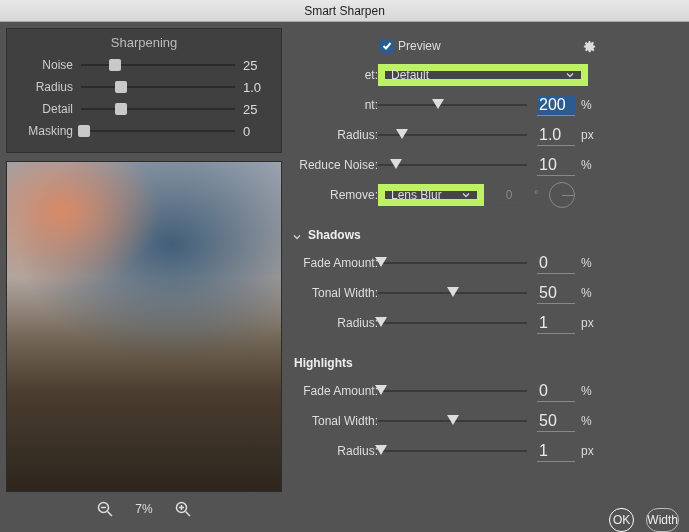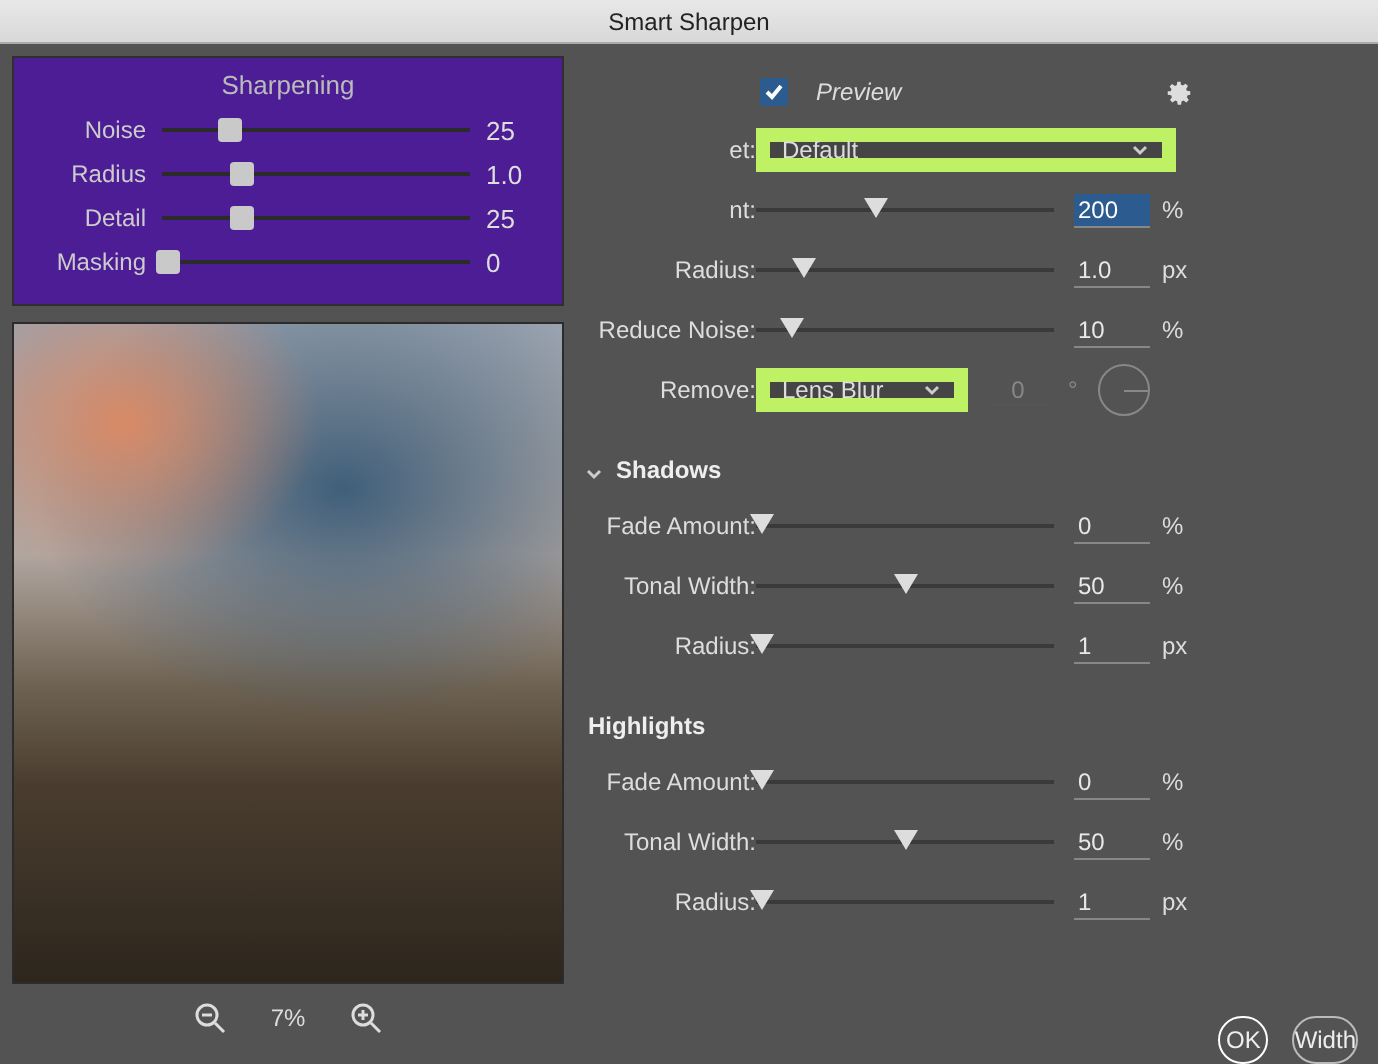--- a/index.html
+++ b/index.html
@@ -4,21 +4,21 @@
 <style>
   * { box-sizing: border-box; margin: 0; padding: 0; font-family: -apple-system, "Segoe UI", Arial, sans-serif; }
   body { background: #535353; color: #ddd; font-size: 12px; width: 689px; height: 532px; overflow: hidden; position: relative; }
   .titlebar { height: 22px; background: linear-gradient(#e8e8e8,#d8d8d8); color: #222; text-align: center; line-height: 22px; font-size: 12px; border-bottom: 1px solid #aaa; }
   .content { display: flex; height: calc(100% - 22px); }
   .left-col { width: 288px; padding: 6px 6px 6px 6px; display: flex; flex-direction: column; }
   .right-col { flex: 1; padding: 10px 12px 10px 4px; position: relative; }
   .btn-col { width: 80px; padding: 12px 10px 0 0; display: flex; flex-direction: row; gap: 12px; align-items: flex-end; }
 
   
-  .overlay-panel { background: #4c1d95; border: 1px solid #2f2f2f; padding: 6px 10px 10px 10px; margin-bottom: 6px; }
+  .overlay-panel { background: #404040; border: 1px solid #2f2f2f; padding: 6px 10px 10px 10px; margin-bottom: 6px; }
   .overlay-title { text-align: center; color: #bbb; font-size: 13px; margin-bottom: 4px; }
   .ov-row { display: flex; align-items: center; height: 22px; gap: 8px; }
   .ov-label { width: 56px; text-align: right; color: #ccc; font-size: 12px; }
   .ov-slider { flex: 1; position: relative; height: 14px; }
   .ov-track { position: absolute; left: 0; right: 0; top: 6px; height: 2px; background: #2b2b2b; }
   .ov-thumb { position: absolute; top: 1px; width: 12px; height: 12px; background: #c9c9c9; border-radius: 2px; transform: translateX(-50%); }
   .ov-val { width: 28px; color: #ddd; font-size: 13px; }
 
   
   .preview-img { flex: 1; border: 1px solid #2c2c2c; margin-top: 2px; position: relative; overflow: hidden;
@@ -29,25 +29,25 @@
   }
   .zoom-row { display: flex; align-items: center; justify-content: center; gap: 22px; height: 34px; color: #ddd; font-size: 12px; }
   .zoom-icon { width: 16px; height: 16px; fill: none; stroke: #ddd; stroke-width: 1.5; cursor: pointer; }
 
   
   .r-row { display: flex; align-items: center; height: 30px; }
   .r-label { width: 86px; text-align: right; padding-right: 0; color: #ddd; font-size: 12px; }
   .r-slider { flex: 1; position: relative; height: 20px; margin-right: 10px; }
   .r-track { position: absolute; left: 0; right: 0; top: 9px; height: 2px; background: #3a3a3a; }
   .r-thumb { position: absolute; top: 4px; width: 0; height: 0; border-left: 6px solid transparent; border-right: 6px solid transparent; border-top: 10px solid #ddd; transform: translateX(-50%); cursor: pointer; }
-  .r-val { width: 38px; text-align: left; color: #e8e8e8; font-size: 12px; border-bottom: 1px solid #888; padding: 1px 2px; }
+  .r-val { width: 38px; text-align: left; color: #e8e8e8; font-size: 16px; border-bottom: 1px solid #888; padding: 1px 2px; }
   .r-val.sel { background: #2b5b8f; color: #fff; }
   .r-unit { width: 22px; text-align: left; color: #ddd; padding-left: 6px; }
 
-  .top-row { display: flex; align-items: center; height: 28px; gap: 14px; font-style: italic; }
+  .top-row { display: flex; align-items: center; height: 28px; gap: 4px; }
   .checkbox { width: 14px; height: 14px; background: #2b5b8f; border-radius: 2px; display: flex; align-items: center; justify-content: center; cursor: pointer; }
   .checkbox svg { width: 10px; height: 10px; stroke: #fff; stroke-width: 2; fill: none; }
   .gear { margin-left: auto; width: 15px; height: 15px; fill: #ddd; cursor: pointer; }
 
   .select { flex: 1; height: 22px; background: #454545; border: 7px solid #bef264; display: flex; align-items: center; padding: 0 6px; cursor: pointer; max-width: 210px; }
   .select .chev { margin-left: auto; }
   .select.sm { max-width: 106px; flex: none; width: 106px; }
 
   .section { margin-top: 18px; }
   .sec-head { display: flex; align-items: flex-end; gap: 6px; font-weight: bold; font-size: 12px; color: #eee; margin-bottom: 6px; }

